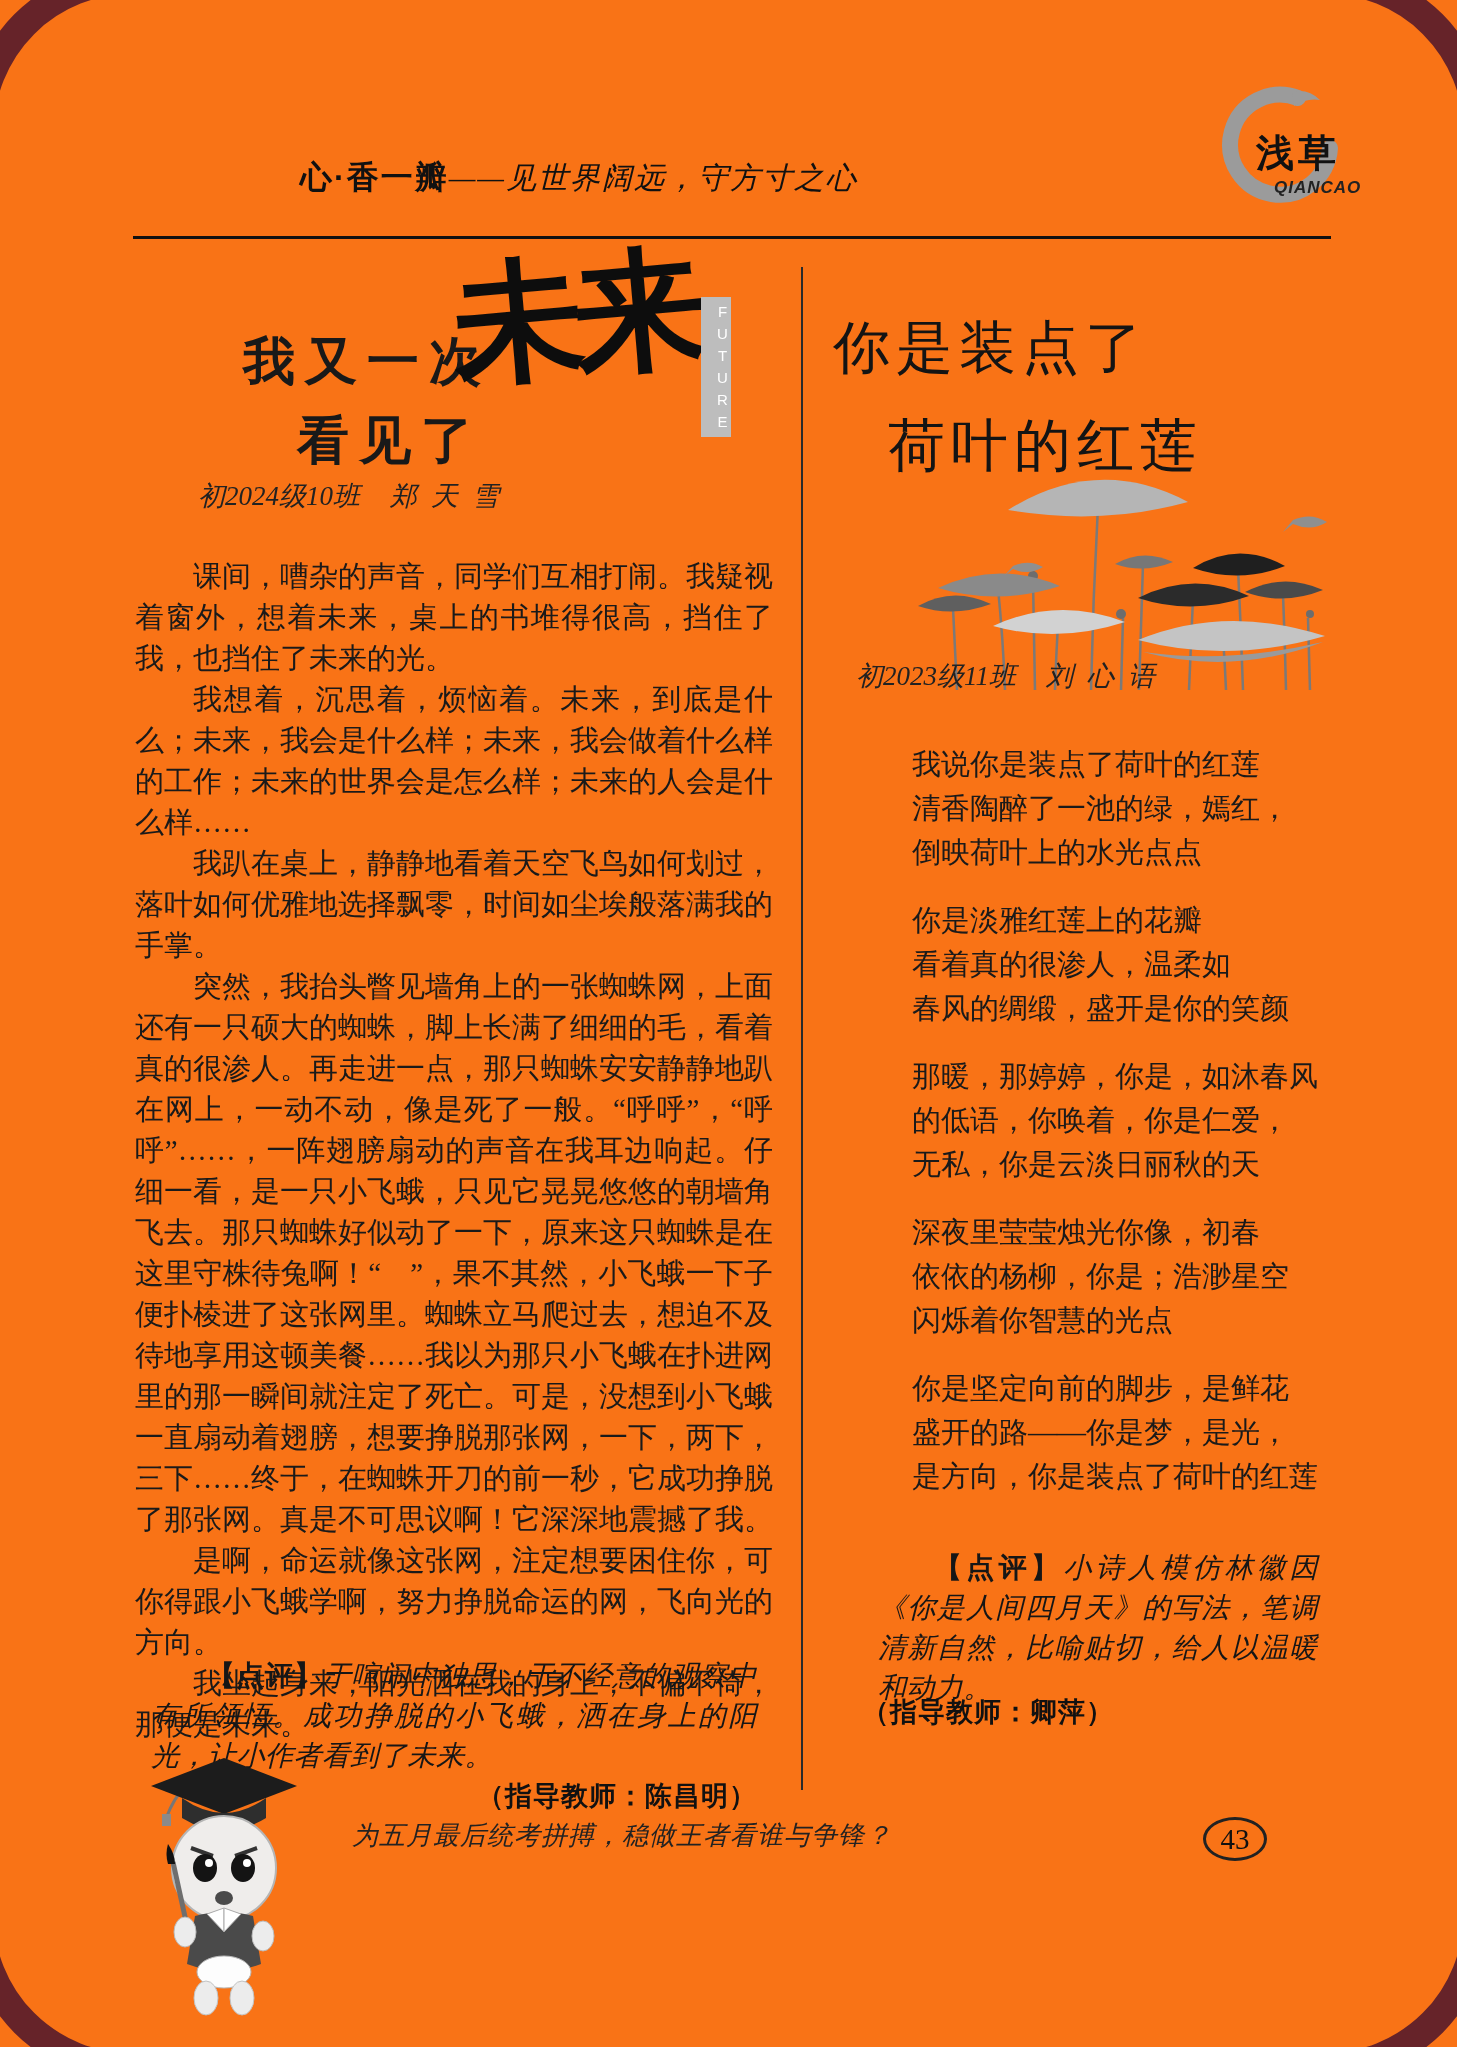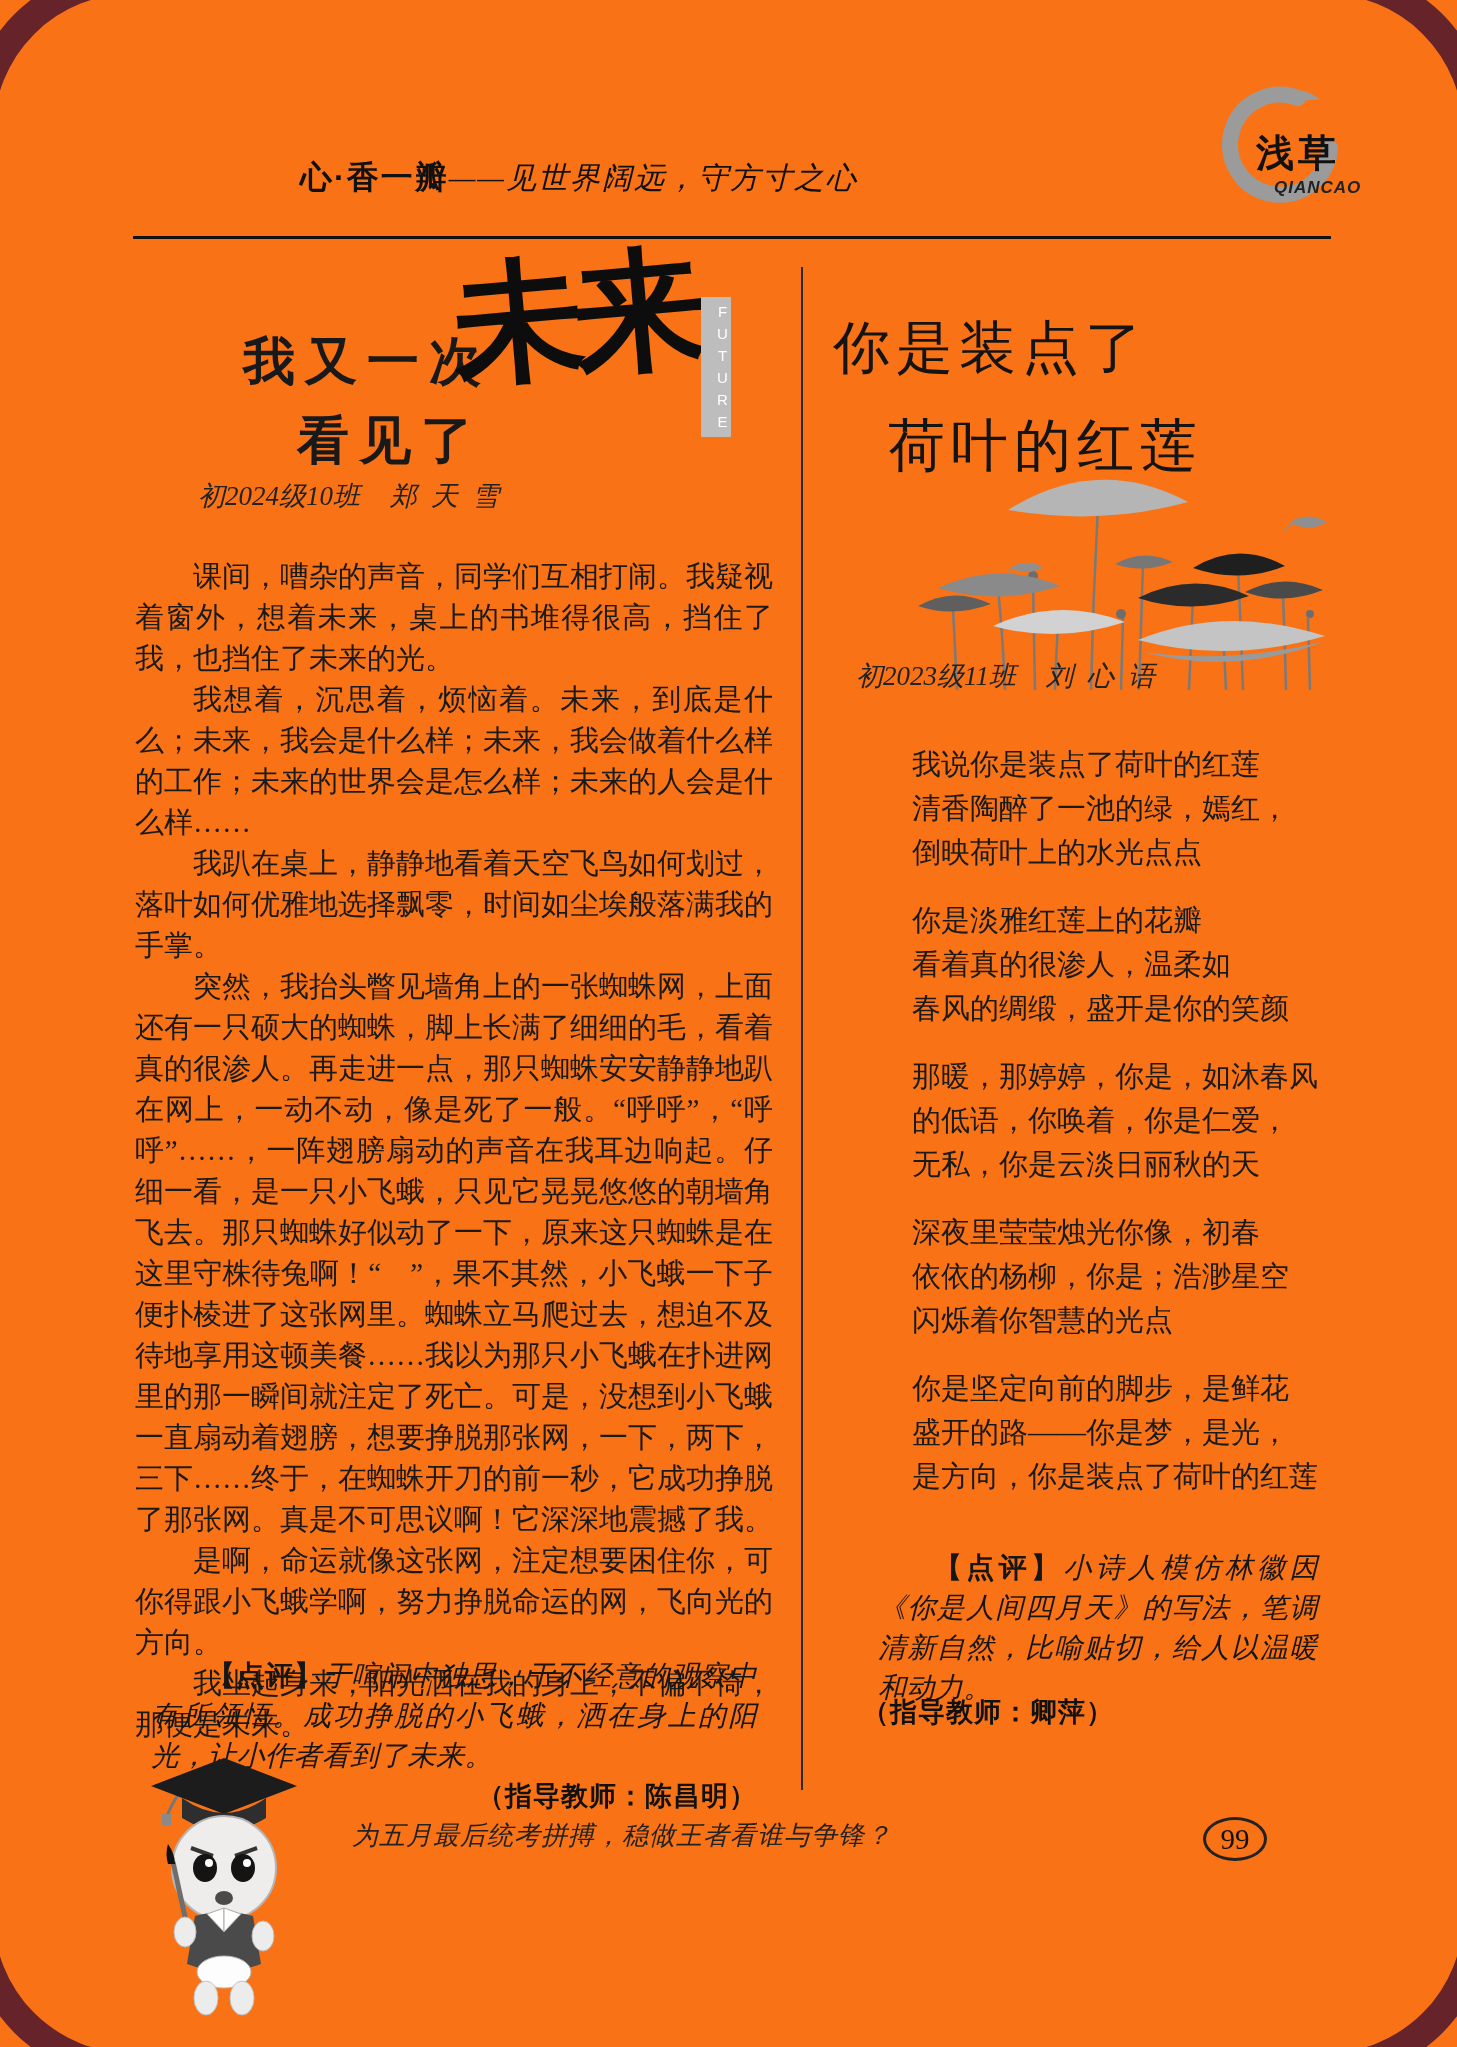--- a/index.html
+++ b/index.html
@@ -233,16 +233,16 @@
       <ellipse cx="89" cy="216" rx="27" ry="16" fill="#fdfdfd" stroke="#b9b9b9"></ellipse>
 
       <ellipse cx="71" cy="242" rx="12" ry="17" fill="#ececec" stroke="#c2c2c2"></ellipse>
       <ellipse cx="107" cy="242" rx="12" ry="17" fill="#ececec" stroke="#c2c2c2"></ellipse>
     </svg>
   </div>
 
   <div class="abs slogan">为五月最后统考拼搏，稳做王者看谁与争锋？</div>
 
   <div class="abs page-num">
-    <span>99</span>
+    <span>43</span>
   </div>
 
 </div>
 
 </body></html>

